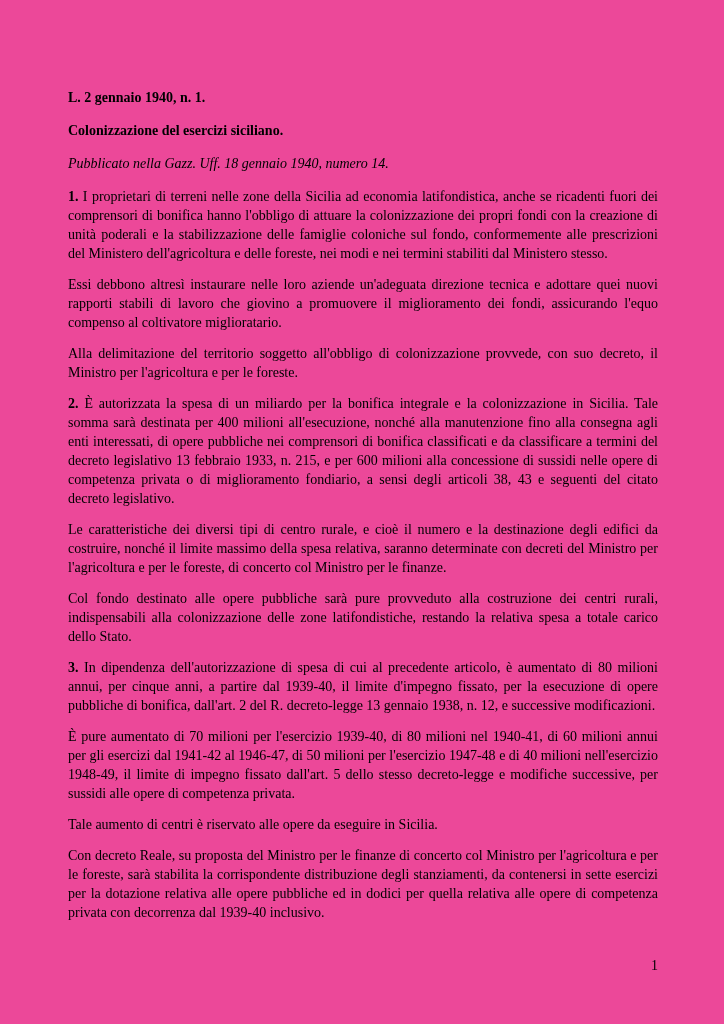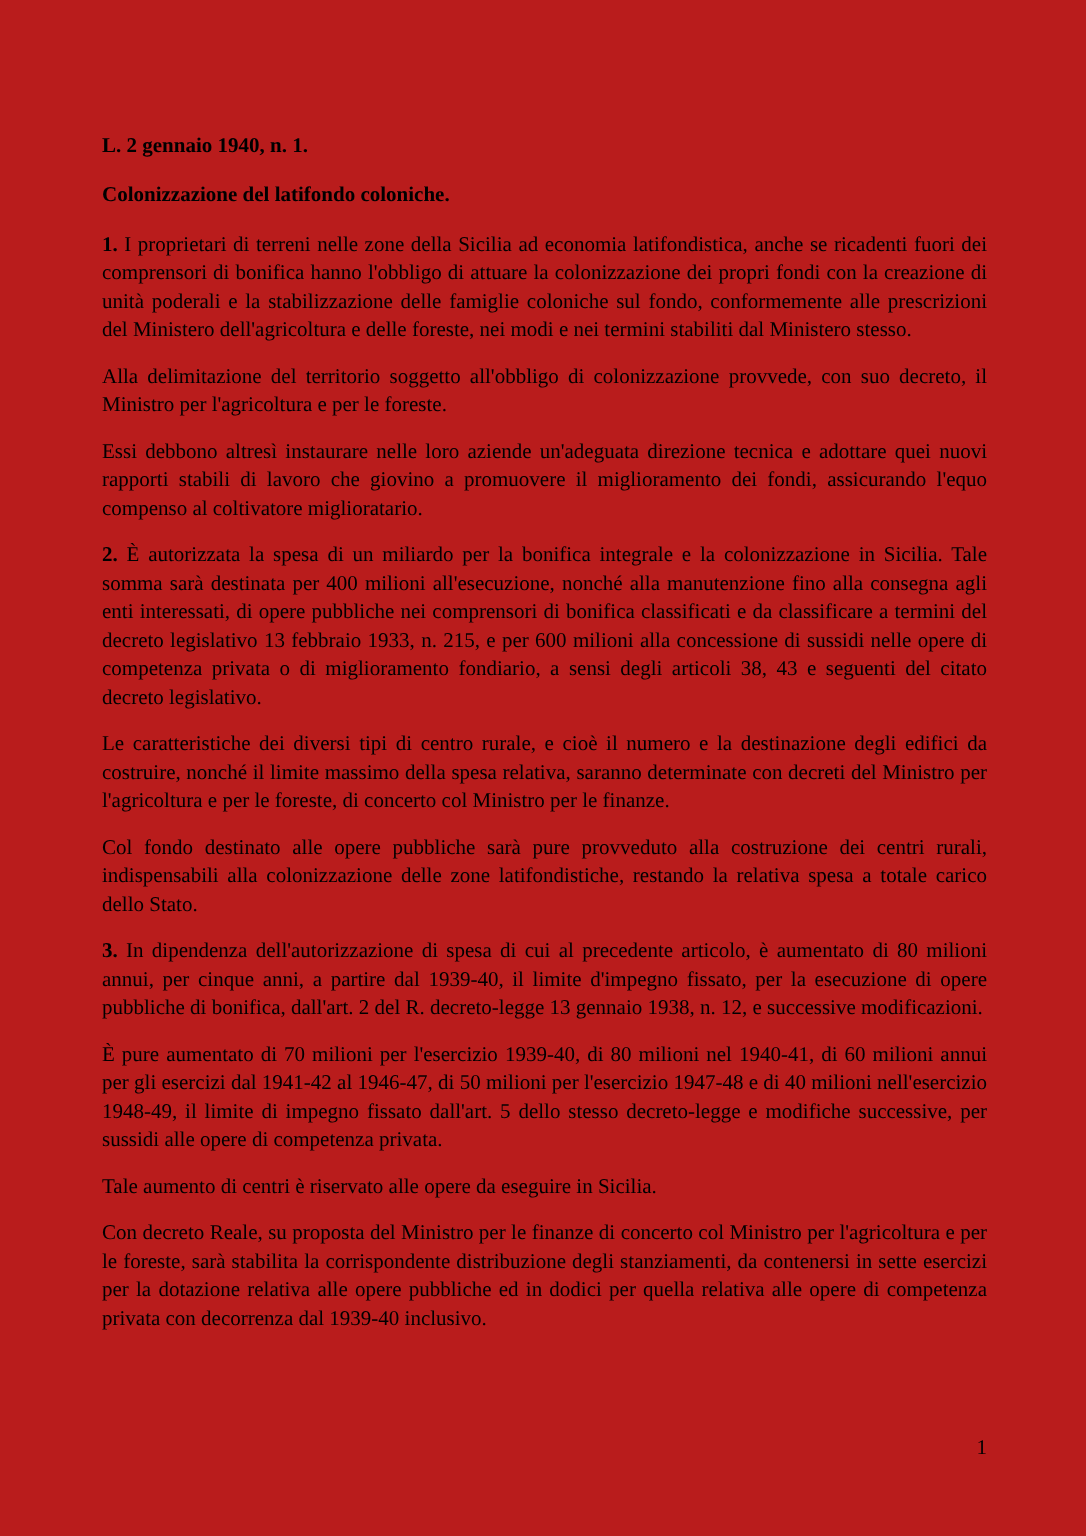--- a/index.html
+++ b/index.html
@@ -4,21 +4,21 @@
 <style>
   html, body {
     margin: 0;
     padding: 0;
     background: #ffffff;
   }
   .page {
     position: relative;
     width: 724px;
     height: 1024px;
-    background: #b91c1c;
+    background: #ec4899;
     color: #000000;
     font-family: "Liberation Serif", "DejaVu Serif", serif;
     overflow: hidden;
   }
   .content {
     position: absolute;
     left: 68px;
     top: 88px;
     width: 590px;
     font-size: 14px;
@@ -53,28 +53,29 @@
   }
 </style>
 </head>
 <body>
 
 <div class="page">
   <div class="content">
 
     <p class="doc-title">L. 2 gennaio 1940, n. 1.</p>
 
-    <p class="doc-subject">Colonizzazione del latifondo coloniche.</p>
+    <p class="doc-subject">Colonizzazione del esercizi siciliano.</p>
 
+    <p class="doc-publication">Pubblicato nella Gazz. Uff. 18 gennaio 1940, numero 14.</p>
 
     <p><b class="artnum">1.</b><span> I proprietari di terreni nelle zone della Sicilia ad economia latifondistica, anche se ricadenti fuori dei comprensori di bonifica hanno l'obbligo di attuare la colonizzazione dei propri fondi con la creazione di unità poderali e la stabilizzazione delle famiglie coloniche sul fondo, conformemente alle prescrizioni del Ministero dell'agricoltura e delle foreste, nei modi e nei termini stabiliti dal Ministero stesso.</span></p>
 
+    <p><b class="artnum"></b><span>Essi debbono altresì instaurare nelle loro aziende un'adeguata direzione tecnica e adottare quei nuovi rapporti stabili di lavoro che giovino a promuovere il miglioramento dei fondi, assicurando l'equo compenso al coltivatore miglioratario.</span></p>
+
     <p><b class="artnum"></b><span>Alla delimitazione del territorio soggetto all'obbligo di colonizzazione provvede, con suo decreto, il Ministro per l'agricoltura e per le foreste.</span></p>
-
-    <p><b class="artnum"></b><span>Essi debbono altresì instaurare nelle loro aziende un'adeguata direzione tecnica e adottare quei nuovi rapporti stabili di lavoro che giovino a promuovere il miglioramento dei fondi, assicurando l'equo compenso al coltivatore miglioratario.</span></p>
 
     <p><b class="artnum">2.</b><span> È autorizzata la spesa di un miliardo per la bonifica integrale e la colonizzazione in Sicilia. Tale somma sarà destinata per 400 milioni all'esecuzione, nonché alla manutenzione fino alla consegna agli enti interessati, di opere pubbliche nei comprensori di bonifica classificati e da classificare a termini del decreto legislativo 13 febbraio 1933, n. 215, e per 600 milioni alla concessione di sussidi nelle opere di competenza privata o di miglioramento fondiario, a sensi degli articoli 38, 43 e seguenti del citato decreto legislativo.</span></p>
 
     <p><b class="artnum"></b><span>Le caratteristiche dei diversi tipi di centro rurale, e cioè il numero e la destinazione degli edifici da costruire, nonché il limite massimo della spesa relativa, saranno determinate con decreti del Ministro per l'agricoltura e per le foreste, di concerto col Ministro per le finanze.</span></p>
 
     <p><b class="artnum"></b><span>Col fondo destinato alle opere pubbliche sarà pure provveduto alla costruzione dei centri rurali, indispensabili alla colonizzazione delle zone latifondistiche, restando la relativa spesa a totale carico dello Stato.</span></p>
 
     <p><b class="artnum">3.</b><span> In dipendenza dell'autorizzazione di spesa di cui al precedente articolo, è aumentato di 80 milioni annui, per cinque anni, a partire dal 1939-40, il limite d'impegno fissato, per la esecuzione di opere pubbliche di bonifica, dall'art. 2 del R. decreto-legge 13 gennaio 1938, n. 12, e successive modificazioni.</span></p>
 
     <p><b class="artnum"></b><span>È pure aumentato di 70 milioni per l'esercizio 1939-40, di 80 milioni nel 1940-41, di 60 milioni annui per gli esercizi dal 1941-42 al 1946-47, di 50 milioni per l'esercizio 1947-48 e di 40 milioni nell'esercizio 1948-49, il limite di impegno fissato dall'art. 5 dello stesso decreto-legge e modifiche successive, per sussidi alle opere di competenza privata.</span></p>

